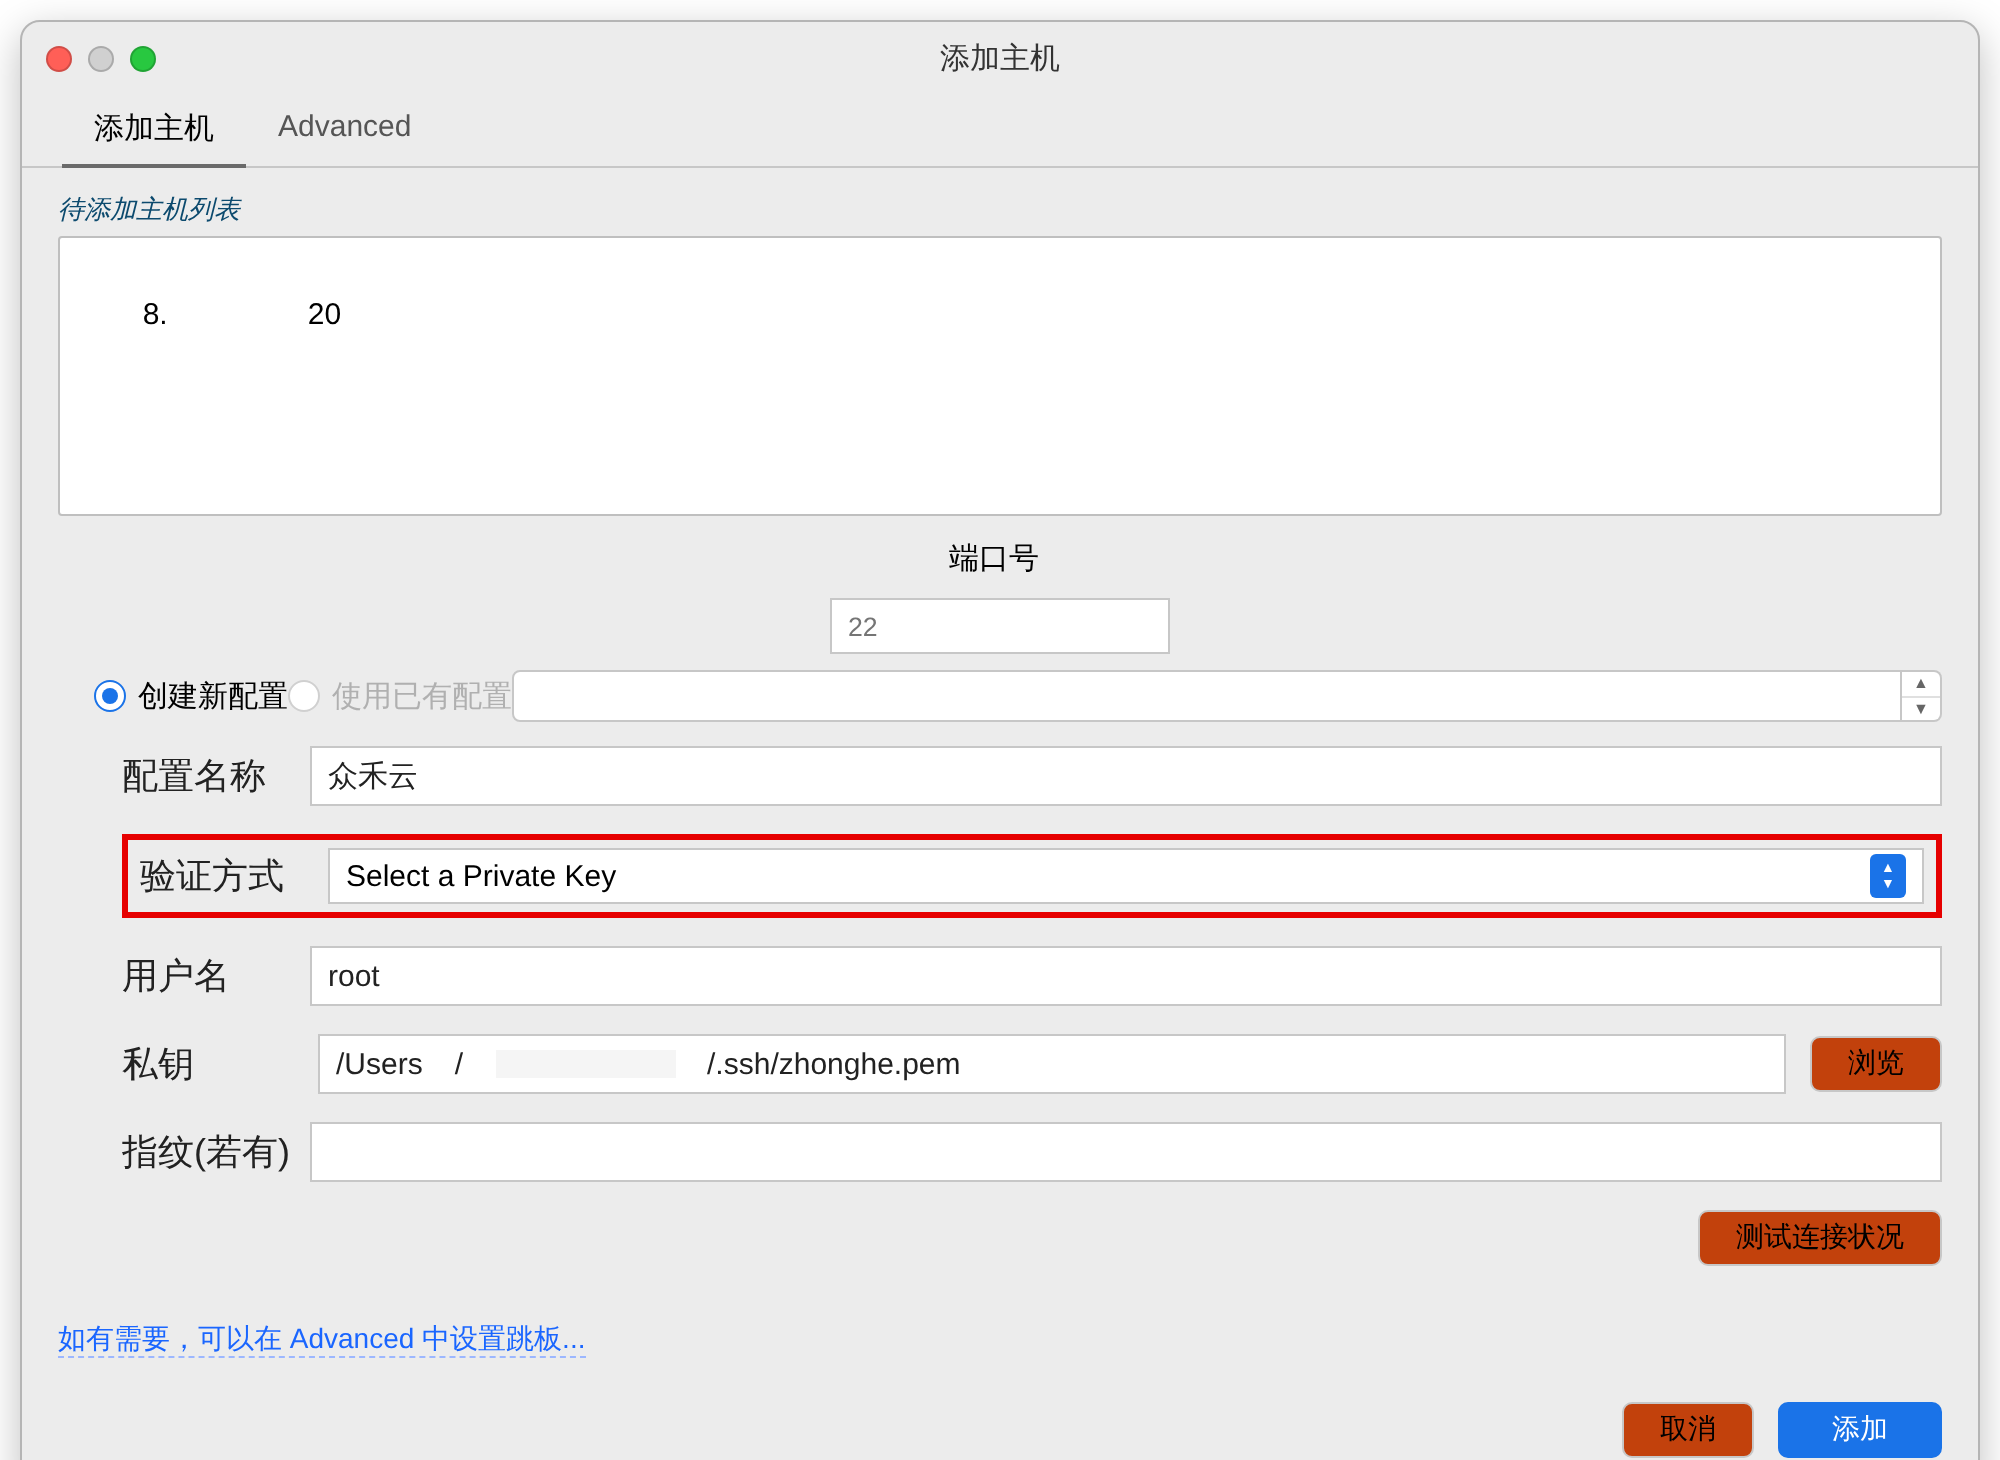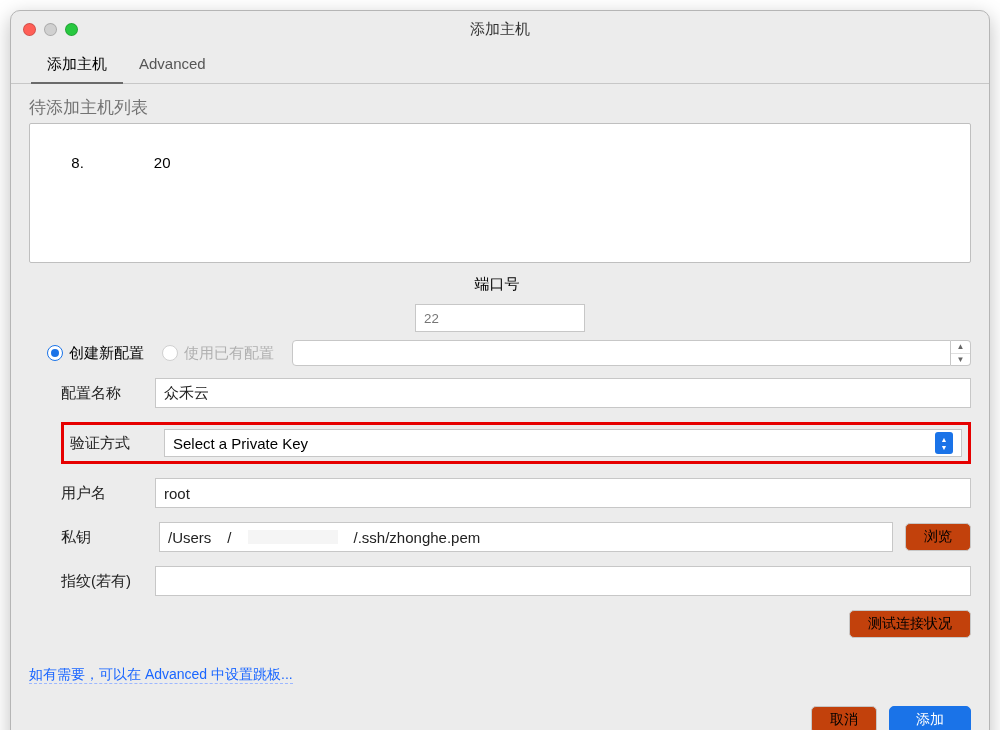--- a/index.html
+++ b/index.html
@@ -40,49 +40,49 @@
       display: flex; gap: 0; padding: 0 20px;
       border-bottom: 1px solid #c7c7c7;
     }
     .tab {
       padding: 8px 16px 8px; font-size: 15px; color: #555;
       cursor: default; border-bottom: 2px solid transparent;
       margin-bottom: -1px;
     }
     .tab.active { border-bottom: 2px solid #6a6a6a; color: #000; }
     .content { padding: 8px 18px 18px 18px; background: #ececec; }
-    .section-label { font-size: 17px; color: #737373; margin: 4px 0 4px 0; }
+    .section-label { font-size: 13px; color: #0c4a6e; margin: 4px 0 4px 0; font-style: italic; }
     .host-list {
       width: 100%; height: 140px; background: #ffffff;
       border: 1px solid #bfbfbf; border-radius: 2px;
       padding: 6px 8px; overflow: auto; font-size: 15px;
     }
     .host-row { white-space: pre; line-height: 22px; }
     .redact { display:inline-block; width:70px; height:14px; background:#fff; vertical-align:middle; }
     .row { display: flex; align-items: center; margin-top: 10px; flex-direction: column; }
     .port-row { margin-top: 12px; gap: 10px; }
     .port-label { font-size: 15px; margin-right: 6px; }
     .port-input { width: 170px; height: 28px; border:1px solid #c7c7c7; padding:2px 8px; color:#999; background:#fff; }
     .ssh-header { display:flex; justify-content: space-between; align-items: center; margin-top: 14px; }
     .link { color: #1a66ff; cursor: pointer; }
-    .radio-row { display:flex; align-items:center; gap: 18px; padding: 8px 0 12px 18px; justify-content: space-between; }
+    .radio-row { display:flex; align-items:center; padding: 8px 0 12px 18px; justify-content: space-between; }
     .radio { display:flex; align-items:center; gap:6px; font-size:15px; }
     .radio-input { width:16px; height:16px; border-radius:50%; border:1px solid #8a8a8a; display:inline-flex; align-items:center; justify-content:center; background:#fff; }
     .radio-input.checked { border-color:#1a73e8; }
     .radio-input.checked::after { content:""; width:8px; height:8px; border-radius:50%; background:#1a73e8; display:block; }
     .radio.disabled { color:#b0b0b0;font-family:Liberation Serif, serif; }
     .radio-input.disabled { border-color:#d0d0d0; }
     .stepper { flex:1; display:flex; }
     .stepper-field { flex:1; height:26px; border:1px solid #c7c7c7; border-radius:4px 0 0 4px; background:#fff; }
     .stepper-btns { width:20px; display:flex; flex-direction:column; border:1px solid #c7c7c7; border-left:none; border-radius:0 4px 4px 0; background:#fff; }
     .stepper-btns div { flex:1; display:flex; align-items:center; justify-content:center; font-size:8px; color:#666; }
     .stepper-btns div:first-child { border-bottom:1px solid #e0e0e0; }
     .form-grid { padding-left: 32px; }
     .form-row { display:flex; align-items:center; gap: 8px; margin-bottom: 14px; }
-    .form-label { width: 86px; font-size: 15px; color:#222; }
+    .form-label { width: 86px; font-size: 18px; color:#222; }
     .text-input { flex:1; height: 30px; border:1px solid #c7c7c7; background:#fff; padding: 3px 8px; font-size:15px; color:#222; }
     .select-wrap { flex:1; position:relative; }
     .select-input { width:100%; height:28px; border:1px solid #c7c7c7; background:#fff; padding:3px 8px; font-size:15px; display:flex; align-items:center; justify-content:space-between; }
     .select-arrows { width:18px; height:22px; background:#1a73e8; border-radius:3px; display:flex; flex-direction:column; align-items:center; justify-content:center; color:#fff; font-size:7px; line-height:7px; gap:1px; }
     .highlight-box { border: 3px solid #e60000; padding: 4px 6px; border-radius: 0; margin-bottom: 14px; }
     .highlight-box .form-row { margin-bottom: 0; }
     .browse-row { display:flex; gap: 12px; align-items:center; }
     .btn { height:28px; padding: 2px 18px; border:1px solid #c7c7c7; border-radius:5px; background:#c2410c; font-size:14px; cursor:default; }
     .test-row { display:flex; justify-content:flex-end; margin-top: 6px; }
     .hint-row { margin-top: 28px; }

